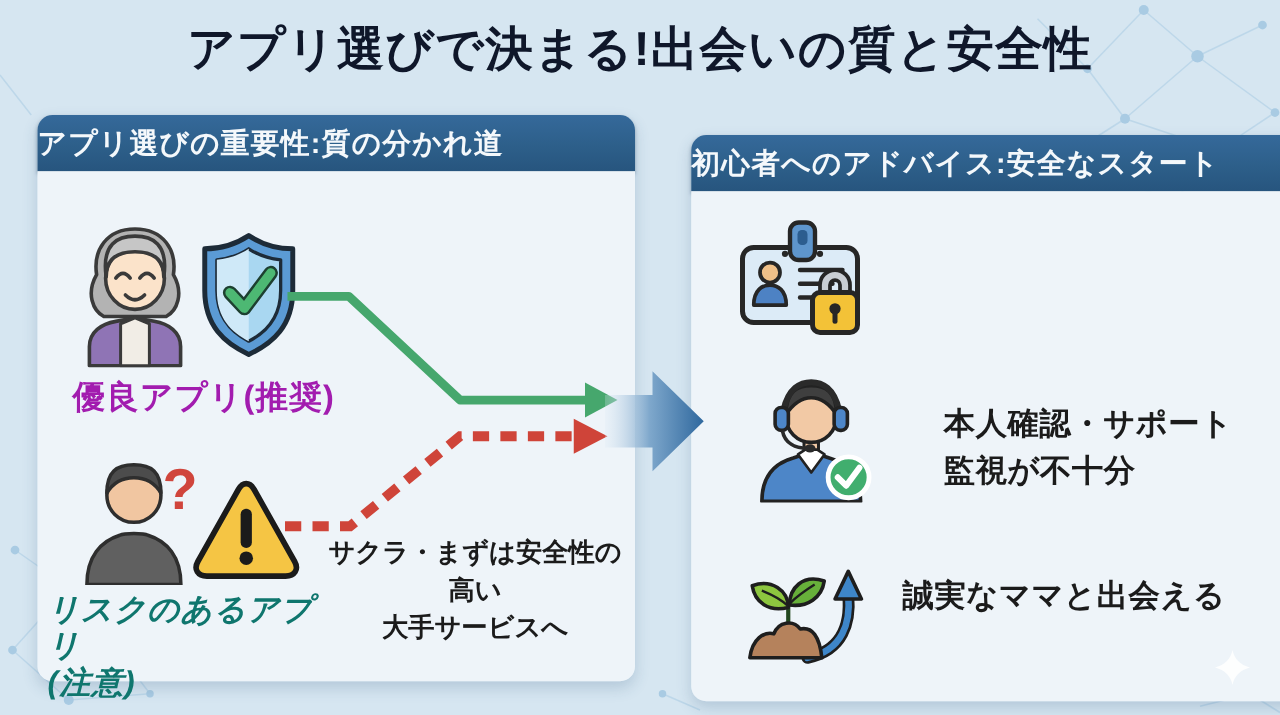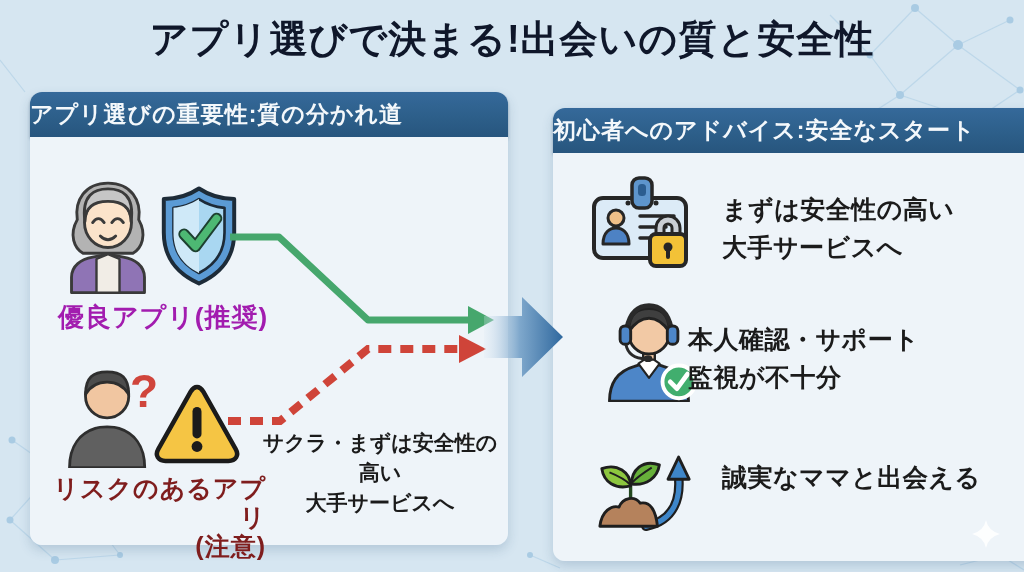--- a/index.html
+++ b/index.html
@@ -33,21 +33,21 @@
   }
   .abs{position:absolute;}
   .desc{
     font-size:21px;font-weight:800;color:#1b1b1b;line-height:30px;white-space:nowrap;
   }
   .desc.center{text-align:center;white-space:normal;}
   .label-good{
     font-size:26px;font-weight:800;color:#a21caf;white-space:nowrap;letter-spacing:1px;
   }
   .label-risk{
-    font-size:25px;font-weight:800;color:#7f1d1d;text-align:right;line-height:29px;letter-spacing:1px;
+    font-size:25px;font-weight:800;color:#0f766e;text-align:left;line-height:29px;letter-spacing:1px;font-style:italic;
   }
   .qmark{
     font-size:46px;font-weight:900;color:#d0453c;line-height:46px;
   }
   .ritem-text{
     font-size:25px;font-weight:800;color:#1b1b1b;line-height:38px;white-space:nowrap;letter-spacing:.5px;
   }
   .overlay{position:absolute;inset:0;pointer-events:none;}
 </style>
 </head>
@@ -173,40 +173,36 @@
     <g stroke="#262626" stroke-width="3.5" stroke-linecap="round">
       <line x1="50" y1="42" x2="84" y2="42"></line>
         <line x1="50" y1="53" x2="76" y2="53"></line>
         <line x1="50" y1="64" x2="68" y2="64"></line>
     </g>
     <path d="M66,60 v-6 a12,12 0 0 1 24,0 v6 h-8 v-6 a4,4 0 0 0 -8,0 v6 z" fill="#c9ced4" stroke="#262626" stroke-width="3"></path>
     <rect x="60" y="60" width="36" height="32" rx="6" fill="#f3c237" stroke="#262626" stroke-width="4"></rect>
     <circle cx="78" cy="73" r="4.5" fill="#262626"></circle>
     <rect x="76" y="75" width="4" height="10" rx="2" fill="#262626"></rect>
   </svg>
-  <div class="abs ritem-text" style="left:722px;top:190px">
-    <div>まずは安全性の高い</div>
-    <div>大手サービスへ</div>
-  </div>
 
   <svg class="abs" style="left:596px;top:300px" width="106" height="102" viewBox="0 0 110 104">
     <rect x="49" y="48" width="12" height="16" fill="#f2c9a5" stroke="#222222" stroke-width="2.5"></rect>
     <path d="M14,104 C14,82 26,72 40,68 L55,63 L70,68 C84,72 96,82 96,104 Z" fill="#4d86c8" stroke="#222222" stroke-width="3" stroke-linejoin="round"></path>
     <path d="M44,65 L55,80 L66,65 L60,61 L50,61 Z" fill="#ffffff" stroke="#222222" stroke-width="2.2" stroke-linejoin="round"></path>
     <circle cx="55" cy="34" r="21" fill="#f2c9a5" stroke="#222222" stroke-width="3"></circle>
     <path d="M34,32 C34,12 44,8 55,8 C66,8 76,12 76,32 C68,20 60,18 55,18 C50,18 42,20 34,32 Z" fill="#3f3f3f" stroke="#222222" stroke-width="3" stroke-linejoin="round"></path>
     <path d="M32,28 C36,10 46,5 55,5 C64,5 74,10 78,28" fill="none" stroke="#2a2a2a" stroke-width="5" stroke-linecap="round"></path>
     <rect x="25" y="26" width="11" height="19" rx="5" fill="#4d86c8" stroke="#222222" stroke-width="3"></rect>
     <rect x="74" y="26" width="11" height="19" rx="5" fill="#4d86c8" stroke="#222222" stroke-width="3"></rect>
     <path d="M31,45 C33,56 42,60 52,60" fill="none" stroke="#2a2a2a" stroke-width="3"></path>
     <ellipse cx="54" cy="60" rx="4.5" ry="3.5" fill="#2a2a2a"></ellipse>
     <circle cx="86" cy="84" r="17" fill="#41ae6e" stroke="#ffffff" stroke-width="4"></circle>
     <path d="M77,84 L84,91 L95,76" fill="none" stroke="#ffffff" stroke-width="5" stroke-linecap="round" stroke-linejoin="round"></path>
   </svg>
-  <div class="abs ritem-text" style="left:688px;top:320px">
+  <div class="abs ritem-text" style="left:755px;top:320px">
     <div>本人確認・サポート</div>
     <div>監視が不十分</div>
   </div>
 
   <svg class="abs" style="left:592px;top:436px" width="106" height="96" viewBox="0 0 110 100">
     <path d="M56,94 C86,88 92,64 90,42" fill="none" stroke="#1e1e1e" stroke-width="10" stroke-linecap="round"></path>
     <path d="M56,94 C86,88 92,64 90,42" fill="none" stroke="#3e86c9" stroke-width="5.5" stroke-linecap="round"></path>
     <polygon points="79,45 90,22 101,45" fill="#3e86c9" stroke="#1e1e1e" stroke-width="3" stroke-linejoin="round"></polygon>
     <path d="M40,74 L40,48" stroke="#23481f" stroke-width="3.5" stroke-linecap="round"></path>
     <path d="M40,52 C24,56 12,48 10,34 C26,28 40,38 40,52 Z" fill="#8dc63f" stroke="#1e1e1e" stroke-width="3" stroke-linejoin="round"></path>

